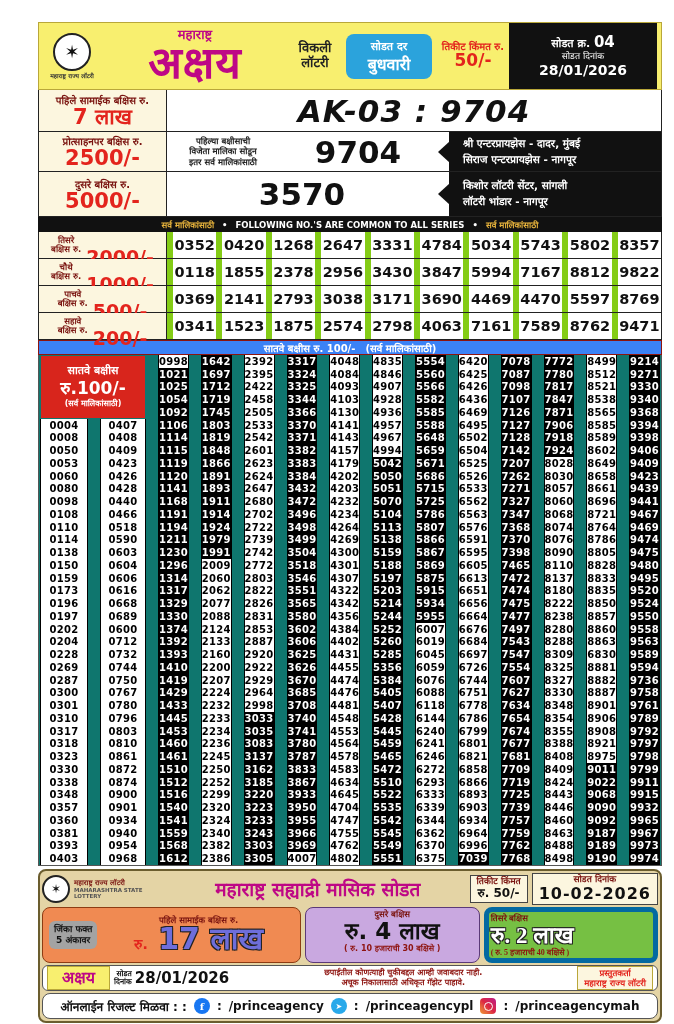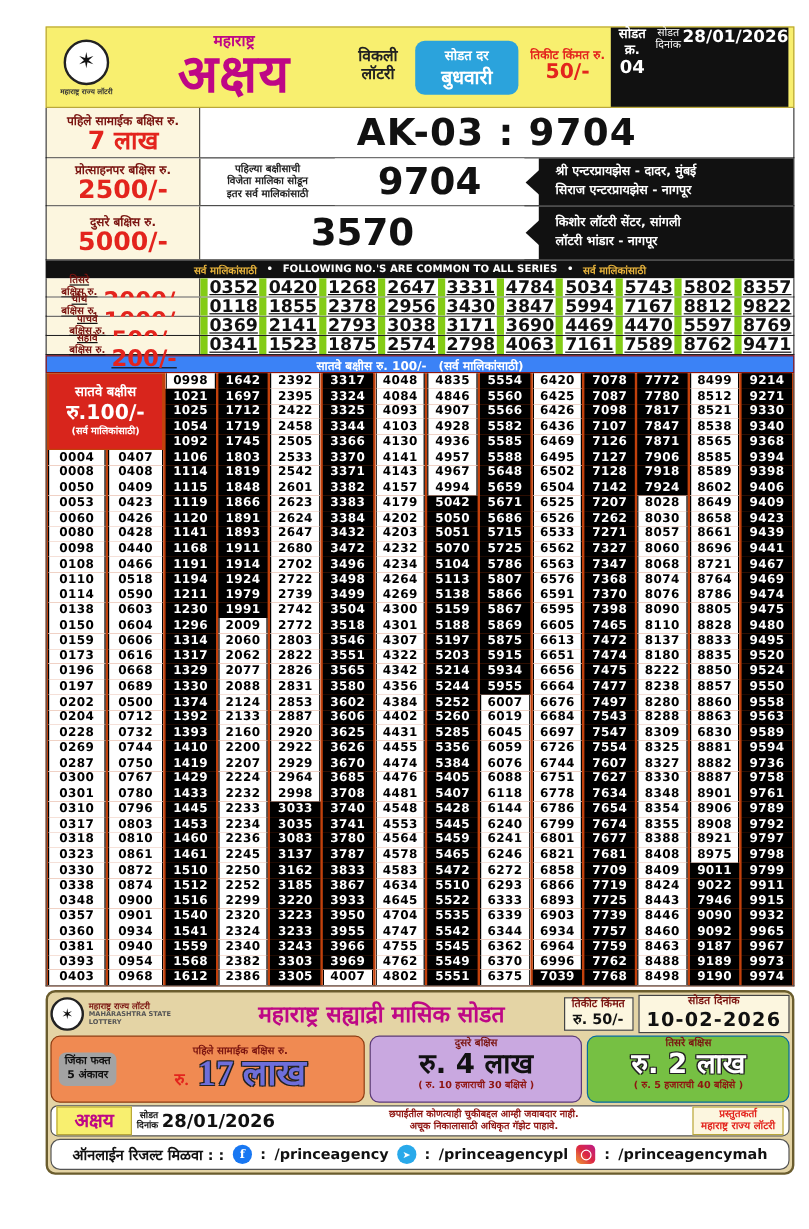--- a/index.html
+++ b/index.html
@@ -15,54 +15,54 @@
   .brand-block{width:188px;text-align:center;line-height:1;}
   .brand-small{font-size:13px;font-weight:bold;color:#BE0786;}
   .brand-big{font-size:44px;font-weight:bold;color:#BE0786;letter-spacing:1px;}
   .weekly{width:52px;text-align:center;font-weight:bold;font-size:13px;color:#222;line-height:1.15;}
   .day-box{width:86px;background:#2BA3DC;border-radius:8px;color:#fff;text-align:center;padding:4px 0;margin:0 5px;}
   .day-box .l1{font-size:11px;font-weight:bold;}
   .day-box .l2{font-size:16px;font-weight:bold;}
   .ticket{width:72px;text-align:center;color:#E3241D;font-weight:bold;line-height:1.05;}
   .ticket .l1{font-size:10px;}
   .ticket .l2{font-size:17px;}
-  .drawno-box{flex:1;background:#111;color:#fff;text-align:center;height:66px;display:flex;flex-direction:row;justify-content:center;line-height:1.15;}
+  .drawno-box{flex:1;background:#111;color:#fff;text-align:center;height:66px;display:flex;flex-direction:column;justify-content:center;line-height:1.15;}
   .drawno-box .n1{font-size:11px;font-weight:bold;}
   .drawno-box .n1 b{font-size:15px;}
   .drawno-box .n2{font-size:9px;}
   .drawno-box .n3{font-size:14px;font-weight:bold;}
 
   
   .row{display:flex;border:1px solid #222;border-top:none;box-sizing:border-box;}
   .lab{width:128px;background:#FCF6DF;border-right:1px solid #222;text-align:center;display:flex;flex-direction:column;justify-content:center;box-sizing:border-box;}
   .lab .t{font-size:10px;font-weight:bold;color:#7a1410;}
   .lab .a{font-size:21px;font-weight:bold;color:#E3241D;line-height:1;}
   .p1{height:42px;}
-  .p1 .res{flex:1;display:flex;align-items:center;justify-content:center;font-size:31px;font-weight:bold;letter-spacing:1px;background:#fff;}
+  .p1 .res{flex:1;display:flex;align-items:center;justify-content:center;font-size:31px;font-weight:bold;letter-spacing:1px;background:#fff;font-style:italic;}
   .p2{height:40px;}
   .p3{height:45px;}
   .note{width:112px;display:flex;flex-direction:column;justify-content:center;text-align:center;font-size:8.5px;font-weight:bold;color:#222;line-height:1.2;}
   .bignum{flex:1;display:flex;align-items:center;justify-content:center;font-size:31px;font-weight:bold;background:#fff;}
   .agents{width:212px;background:#111;color:#fff;position:relative;display:flex;flex-direction:column;justify-content:center;padding-left:14px;box-sizing:border-box;margin-left:12px;}
   .agents:before{content:"";position:absolute;left:-11px;top:50%;margin-top:-11px;border-right:12px solid #111;border-top:11px solid transparent;border-bottom:11px solid transparent;}
   .agents .ag{font-size:10.5px;font-weight:bold;line-height:1.5;}
 
   .common-strip{height:15px;background:#111;color:#fff;display:flex;align-items:center;justify-content:center;gap:8px;font-size:8.5px;font-weight:bold;}
   .common-strip .mr{color:#E8B43C;}
 
-  .mrow{height:16px;text-decoration:underline;}
+  .mrow{height:27px;}
   .mrow .lab{flex-direction:row;gap:5px;align-items:center;justify-content:center;}
   .mrow .t{font-size:8.5px;line-height:1.1;}
   .mrow .a{font-size:19px;margin-top:24px;}
   .prize-nums{flex:1;display:flex;background:#fff;}
   .pnum{flex:1;border-left:6px solid #84cc16;display:flex;align-items:center;justify-content:center;font-size:14.5px;font-weight:bold;}
 
   
   .bar100{height:15px;background:#3b82f6;color:#fff;display:flex;align-items:center;justify-content:center;gap:10px;font-size:10px;font-weight:bold;border:1px solid #8e140e;box-sizing:border-box;}
-  #main-table{display:grid;grid-template-columns:48px 46px repeat(12,1fr);grid-auto-rows:12.75px;column-gap:2px;background:#c2410c;border:1px solid #555;border-top:none;box-sizing:border-box;padding:0 1px;}
+  #main-table{display:grid;grid-template-columns:48px 46px repeat(12,1fr);grid-auto-rows:12.75px;column-gap:12px;background:#0f766e;border:1px solid #555;border-top:none;box-sizing:border-box;padding:0 1px;}
   #main-table .cell{display:flex;align-items:center;justify-content:center;font-size:10px;font-weight:bold;letter-spacing:0.3px;}
   #main-table .dark{background:#000;color:#fff;}
   #main-table .lite{background:#fff;color:#000;box-shadow:inset 1px 0 0 #000,inset -1px 0 0 #000;}
   #label-100{grid-column:1/3;grid-row:1/6;background:#D8251C;color:#fff;text-align:center;display:flex;flex-direction:column;justify-content:center;line-height:1.25;margin:1px;}
   #label-100 .b1{font-size:11px;font-weight:bold;}
   #label-100 .b2{font-size:17px;font-weight:bold;}
   #label-100 .b3{font-size:8px;font-weight:bold;}
 
   
   .banner{background:#E4D4A5;border:2px solid #6b5d2e;border-radius:8px;margin-top:3px;padding:2px;box-sizing:border-box;}
@@ -74,24 +74,24 @@
   .bA .tk,.bA .dt{background:#FCF6DF;border:1px solid #444;text-align:center;padding:1px 6px;line-height:1.1;}
   .bA .tk .s{font-size:9px;font-weight:bold;color:#7a1410;}
   .bA .tk .v{font-size:12px;font-weight:bold;color:#111;}
   .bA .dt .s{font-size:9px;font-weight:bold;color:#7a1410;}
   .bA .dt .v{font-size:16px;font-weight:bold;color:#111;letter-spacing:1px;}
   .bB{display:flex;gap:4px;margin-top:2px;height:56px;}
   .box-first{flex:1.45;background:#F08A52;border:1px solid #8e3c12;border-radius:8px;display:flex;align-items:center;padding:2px 6px;gap:6px;box-sizing:border-box;}
   .win5{background:#a3a3a3;border-radius:6px;font-size:9px;font-weight:bold;color:#111;text-align:center;padding:3px 5px;line-height:1.25;}
   .first-amt-wrap{flex:1;text-align:center;line-height:1;}
   .first-amt-wrap .hd{font-size:9px;font-weight:bold;color:#7a1410;}
-  .first-amt-wrap .amt{font-size:30px;font-weight:bold;color:#6E6EDA;text-shadow:1px 1px 0 #222,-1px -1px 0 #222,1px -1px 0 #222,-1px 1px 0 #222;font-family:Liberation Serif, serif;}
+  .first-amt-wrap .amt{font-size:30px;font-weight:bold;color:#6E6EDA;text-shadow:1px 1px 0 #222,-1px -1px 0 #222,1px -1px 0 #222,-1px 1px 0 #222;}
   .first-amt-wrap .amt .rs{font-size:14px;color:#E3241D;text-shadow:none;}
   .box-second{flex:1;background:#C9A8E0;border:1px solid #5b3a78;border-radius:8px;text-align:center;line-height:1.1;padding:2px;box-sizing:border-box;}
-  .box-third{flex:0.95;background:#76C043;border:1px solid #0369a1;border-radius:8px;text-align:center;line-height:1.1;padding:2px;box-sizing:border-box;}
+  .box-third{flex:0.95;background:#76C043;border:5px solid #0369a1;border-radius:8px;text-align:left;line-height:1.1;padding:2px;box-sizing:border-box;font-family:Liberation Serif, serif;}
   .bB .hd{font-size:8.5px;font-weight:bold;color:#7a1410;}
   .bB .amt2{font-size:23px;font-weight:bold;color:#111;}
   .box-third .amt2{color:#fff;text-shadow:1px 1px 0 #222,-1px -1px 0 #222,1px -1px 0 #222,-1px 1px 0 #222;}
   .bB .nt{font-size:8px;font-weight:bold;color:#8e1410;}
   .bC{display:flex;align-items:center;gap:4px;background:#fff;border:1px solid #555;border-radius:6px;margin-top:2px;height:26px;padding:0 4px;box-sizing:border-box;}
   .bC .akshay{background:#F8EF6F;border:1px solid #b9a73a;color:#BE0786;font-size:16px;font-weight:bold;padding:0 14px;line-height:22px;}
   .bC .ddate{display:flex;align-items:center;gap:3px;}
   .bC .ddate .s{font-size:7.5px;font-weight:bold;line-height:1.1;text-align:right;}
   .bC .ddate .v{font-size:15px;font-weight:bold;}
   .bC .disc{flex:1;text-align:center;font-size:8px;font-weight:bold;color:#8e1410;line-height:1.25;}
@@ -543,21 +543,21 @@
         <div class="cell dark">3580</div>
         <div class="cell lite">4356</div>
         <div class="cell dark">5244</div>
         <div class="cell dark">5955</div>
         <div class="cell lite">6664</div>
         <div class="cell dark">7477</div>
         <div class="cell lite">8238</div>
         <div class="cell lite">8857</div>
         <div class="cell dark">9550</div>
         <div class="cell lite">0202</div>
-        <div class="cell lite">0500</div>
+        <div class="cell lite">0600</div>
         <div class="cell dark">1374</div>
         <div class="cell lite">2124</div>
         <div class="cell lite">2853</div>
         <div class="cell dark">3602</div>
         <div class="cell lite">4384</div>
         <div class="cell dark">5252</div>
         <div class="cell lite">6007</div>
         <div class="cell lite">6676</div>
         <div class="cell dark">7497</div>
         <div class="cell lite">8280</div>
@@ -736,21 +736,21 @@
         <div class="cell dark">1516</div>
         <div class="cell lite">2299</div>
         <div class="cell dark">3220</div>
         <div class="cell dark">3933</div>
         <div class="cell lite">4645</div>
         <div class="cell dark">5522</div>
         <div class="cell lite">6333</div>
         <div class="cell lite">6893</div>
         <div class="cell dark">7725</div>
         <div class="cell lite">8443</div>
-        <div class="cell dark">7946</div>
+        <div class="cell dark">9068</div>
         <div class="cell dark">9915</div>
         <div class="cell lite">0357</div>
         <div class="cell lite">0901</div>
         <div class="cell dark">1540</div>
         <div class="cell lite">2320</div>
         <div class="cell dark">3223</div>
         <div class="cell dark">3950</div>
         <div class="cell lite">4704</div>
         <div class="cell dark">5535</div>
         <div class="cell lite">6339</div>

